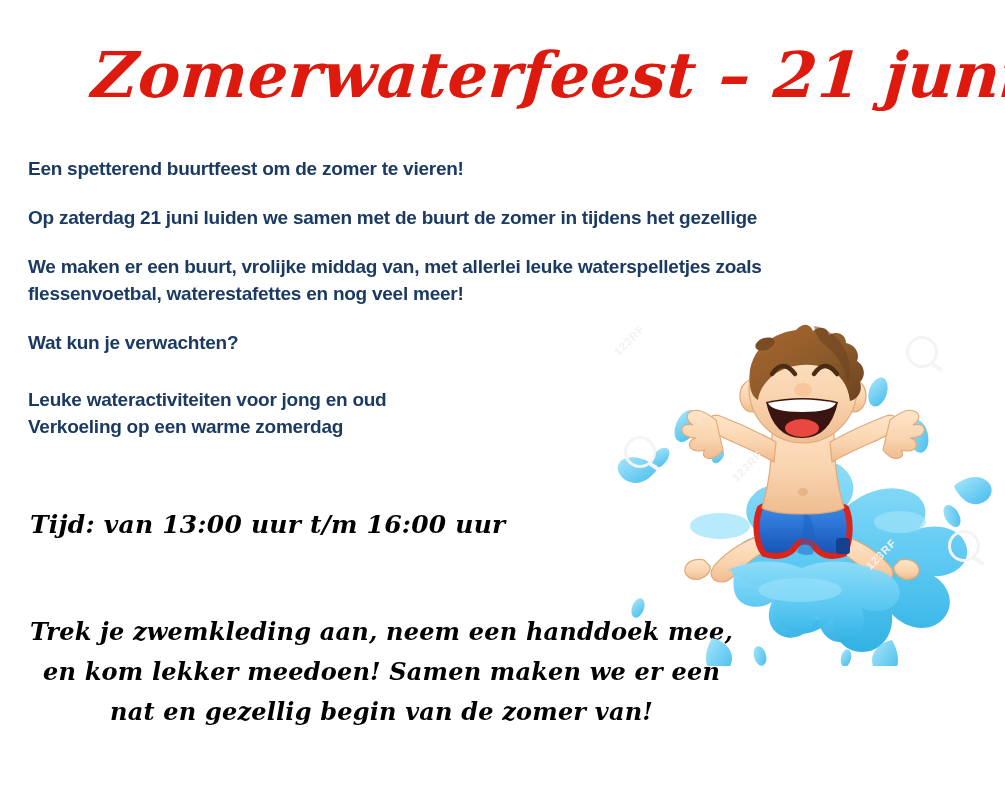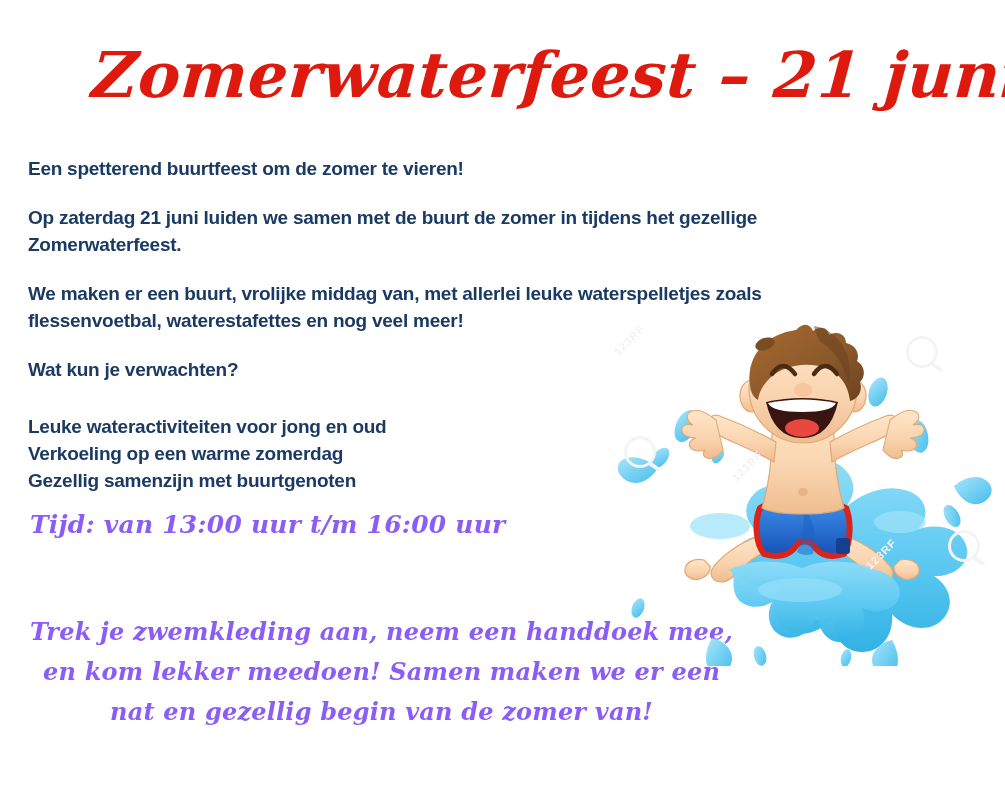--- a/index.html
+++ b/index.html
@@ -57,21 +57,21 @@
     margin: 0 0 14px 0;
   }
   .para.tight { margin-bottom: 6px; }
   .para.gap-lg { margin-bottom: 30px; }
   .para.gap-md { margin-bottom: 22px; }
   .line { display: block; }
 
   
   .script {
     position: absolute;
-    color: #8b5cf6;
+    color: #000000;
     font-family: "DejaVu Serif", serif;
     font-style: italic;
     font-weight: bold;
     letter-spacing: 0.2px;
   }
   .script .line { display: block; white-space: nowrap; }
 
   #details {
     left: 30px;
     top: 505px;
@@ -131,36 +131,34 @@
   <div class="title">Zomerwaterfeest – 21 juni</div>
 
   <div class="body-block">
 
     <p class="para gap-md">
       <span class="line">Een spetterend buurtfeest om de zomer te vieren!</span>
     </p>
 
     <p class="para gap-md">
       <span class="line">Op zaterdag 21 juni luiden we samen met de buurt de zomer in tijdens het gezellige</span>
-      <span class="line">Zomerwaterfeest.</span>
     </p>
 
     <p class="para gap-md">
       <span class="line">We maken er een buurt, vrolijke middag van, met allerlei leuke waterspelletjes zoals</span>
       <span class="line">flessenvoetbal, waterestafettes en nog veel meer!</span>
     </p>
 
     <p class="para gap-lg">
       <span class="line">Wat kun je verwachten?</span>
     </p>
 
     <p class="para tight">
       <span class="line">Leuke wateractiviteiten voor jong en oud</span>
       <span class="line">Verkoeling op een warme zomerdag</span>
-      <span class="line">Gezellig samenzijn met buurtgenoten</span>
     </p>
   </div>
 
   <div class="script" id="details">
     <span class="line">Tijd: van 13:00 uur t/m 16:00 uur</span>
   </div>
 
   <div class="script" id="closing">
     <span class="line">Trek je zwemkleding aan, neem een handdoek mee,</span>
     <span class="line">en kom lekker meedoen! Samen maken we er een</span>

